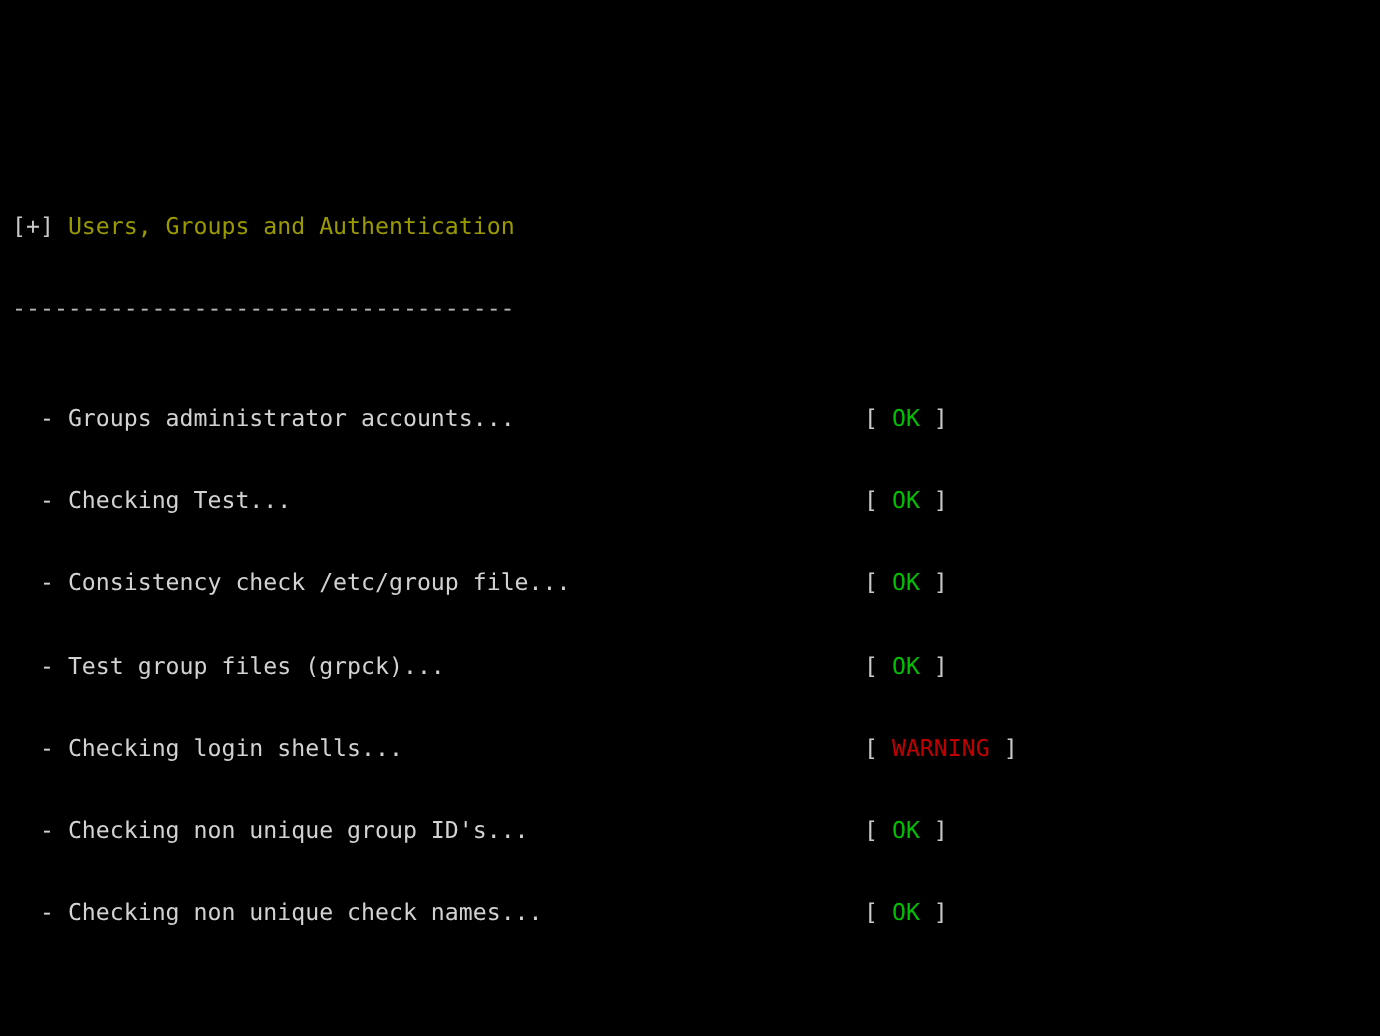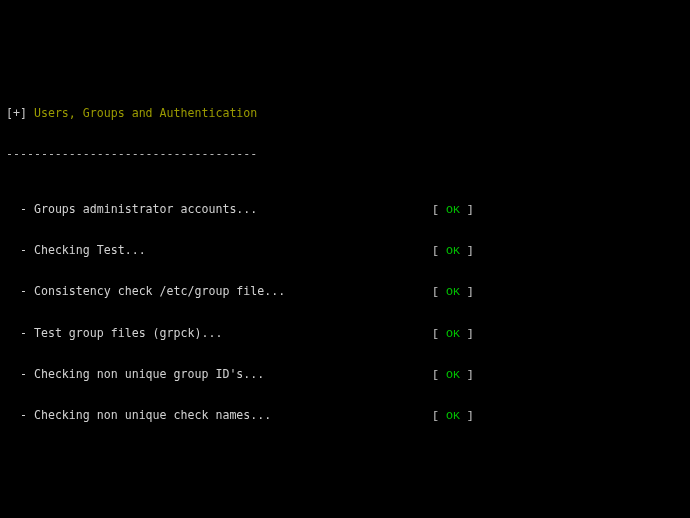--- a/index.html
+++ b/index.html
@@ -42,21 +42,20 @@
   .c-sep     { color: #b4b4b4; }
   .c-ok      { color: #00c000; }
   .c-warn    { color: #c00000; }
 
   
   .status {
     position: absolute;
     left: 426px;
     top: 0;
     white-space: pre;
-    font-family: Liberation Mono, monospace;
   }
 
   
   #watermark {
     position: absolute;
     left: 4px;
     bottom: -14px;
     z-index: 1;
     display: flex;
     align-items: flex-end;
@@ -91,20 +90,21 @@
 <div id="terminal">
 
   
   <div class="line"><span class="c-dim">[+]</span> <span class="c-head">Users, Groups and Authentication</span></div>
   <div class="line"><span class="c-sep">------------------------------------</span></div>
 
   <div class="line">  <span class="c-body">-</span> <span class="c-body">Groups administrator accounts...</span><span class="status"><span class="c-dim">[ </span><span class="c-ok">OK</span><span class="c-dim"> ]</span></span></div>
   <div class="line">  <span class="c-body">-</span> <span class="c-body">Checking Test...</span><span class="status"><span class="c-dim">[ </span><span class="c-ok">OK</span><span class="c-dim"> ]</span></span></div>
   <div class="line">  <span class="c-body">-</span> <span class="c-body">Consistency check /etc/group file...</span><span class="status"><span class="c-dim">[ </span><span class="c-ok">OK</span><span class="c-dim"> ]</span></span></div>
   <div class="line">  <span class="c-body">-</span> <span class="c-body">Test group files (grpck)...</span><span class="status"><span class="c-dim">[ </span><span class="c-ok">OK</span><span class="c-dim"> ]</span></span></div>
+  <div class="line">  <span class="c-body">-</span> <span class="c-body">Checking login shells...</span><span class="status"><span class="c-dim">[ </span><span class="c-warn">WARNING</span><span class="c-dim"> ]</span></span></div>
   <div class="line">  <span class="c-body">-</span> <span class="c-body">Checking non unique group ID's...</span><span class="status"><span class="c-dim">[ </span><span class="c-ok">OK</span><span class="c-dim"> ]</span></span></div>
   <div class="line">  <span class="c-body">-</span> <span class="c-body">Checking non unique check names...</span><span class="status"><span class="c-dim">[ </span><span class="c-ok">OK</span><span class="c-dim"> ]</span></span></div>
   
   
 
   
   
   
   
 

